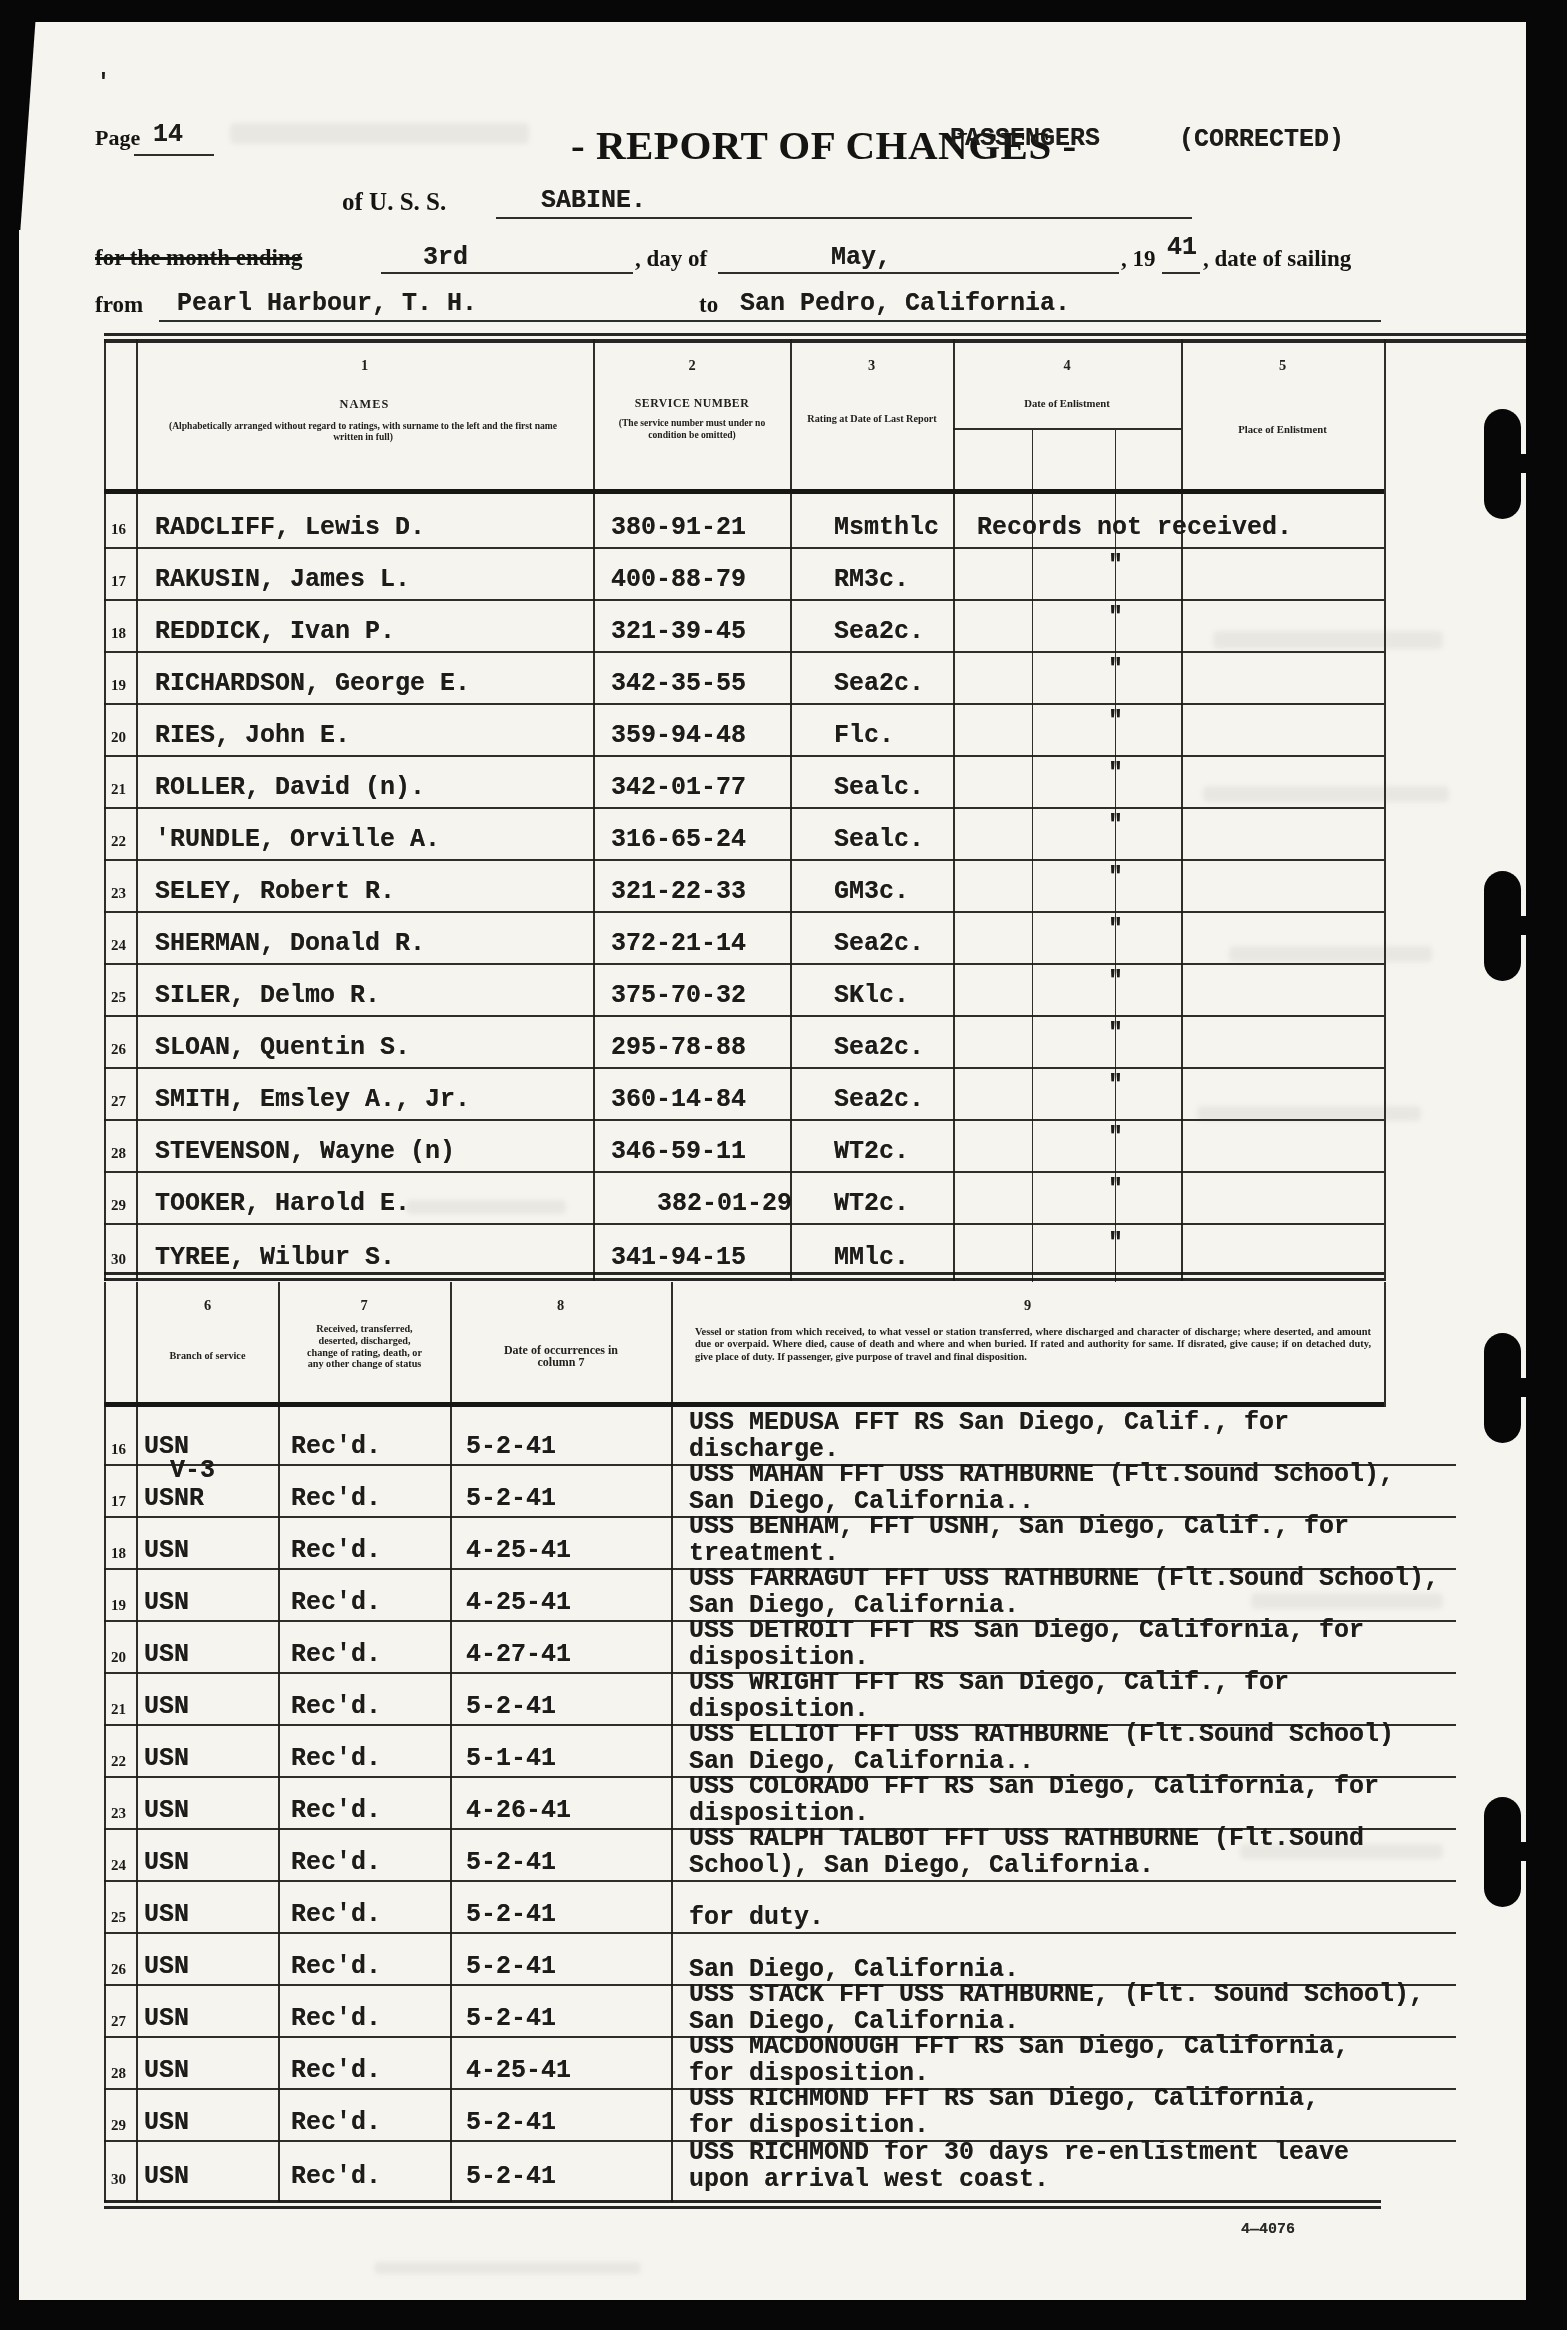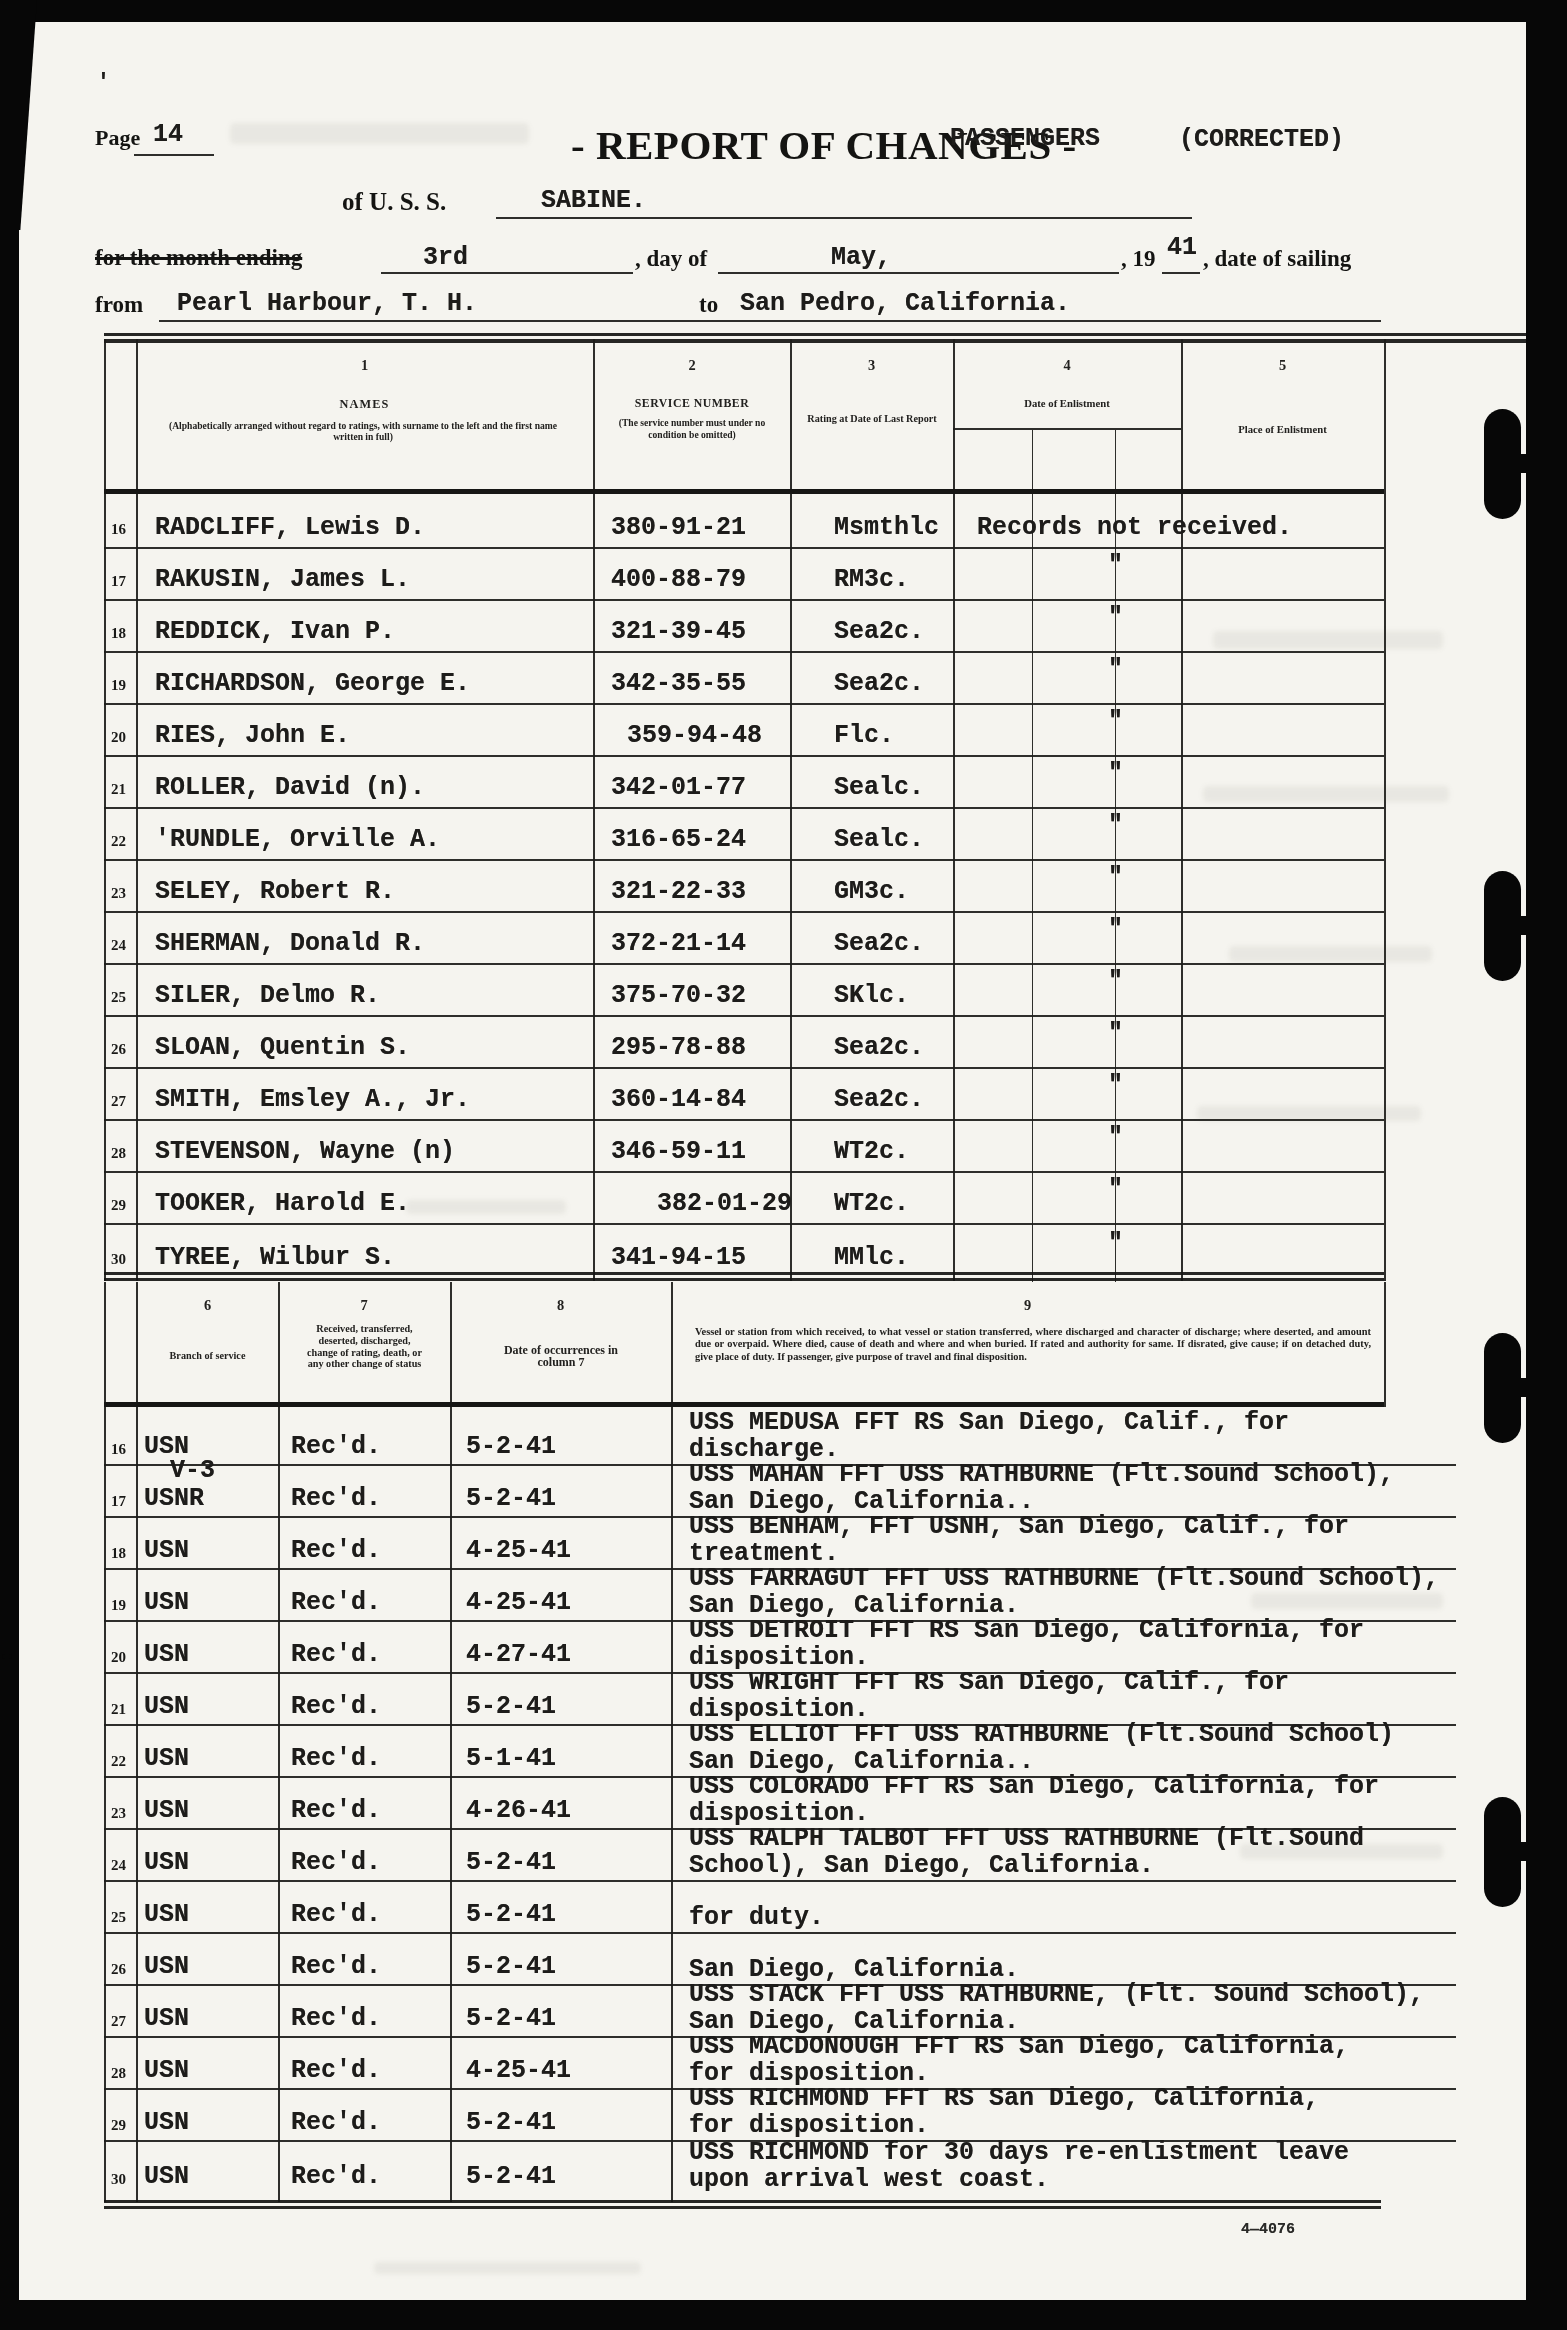--- a/index.html
+++ b/index.html
@@ -132,21 +132,21 @@
       <div class="t1row">
         <span class="rn">19</span>
         <span class="cell" style="left:51px;bottom:7.5px;">RICHARDSON, George E.</span>
         <span class="cell" style="left:507px;bottom:7.5px;">342-35-55</span>
         <span class="cell" style="left:730px;bottom:7.5px;">Sea2c.</span>
         <span class="cell" style="left:1004px;bottom:21.4px;">"</span>
       </div>
       <div class="t1row">
         <span class="rn">20</span>
         <span class="cell" style="left:51px;bottom:7.5px;">RIES, John E.</span>
-        <span class="cell" style="left:507px;bottom:7.5px;margin-left:16px;">359-94-48</span>
+        <span class="cell" style="left:507px;bottom:7.5px;">359-94-48</span>
         <span class="cell" style="left:730px;bottom:7.5px;">Flc.</span>
         <span class="cell" style="left:1004px;bottom:21.4px;">"</span>
       </div>
       <div class="t1row">
         <span class="rn">21</span>
         <span class="cell" style="left:51px;bottom:7.5px;">ROLLER, David (n).</span>
         <span class="cell" style="left:507px;bottom:7.5px;">342-01-77</span>
         <span class="cell" style="left:730px;bottom:7.5px;">Sealc.</span>
         <span class="cell" style="left:1004px;bottom:21.4px;">"</span>
       </div>

